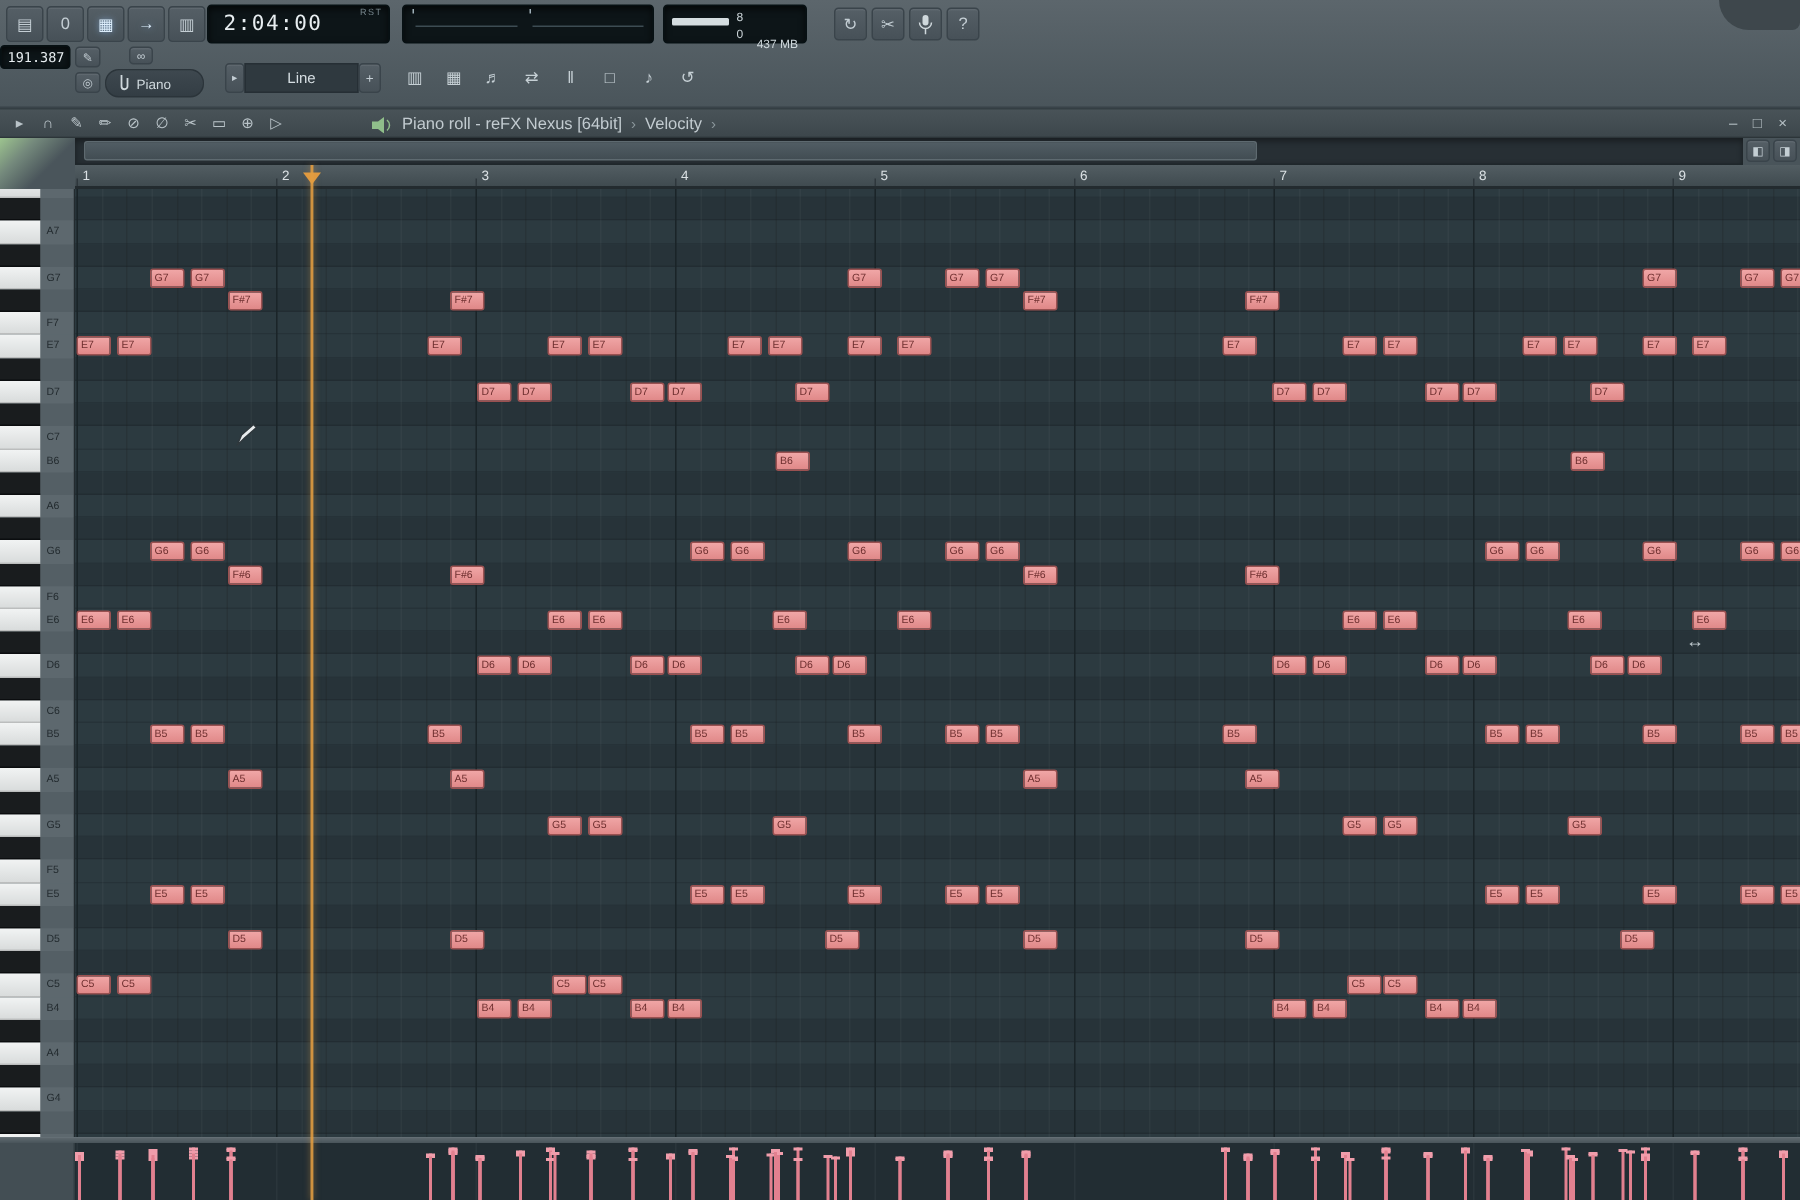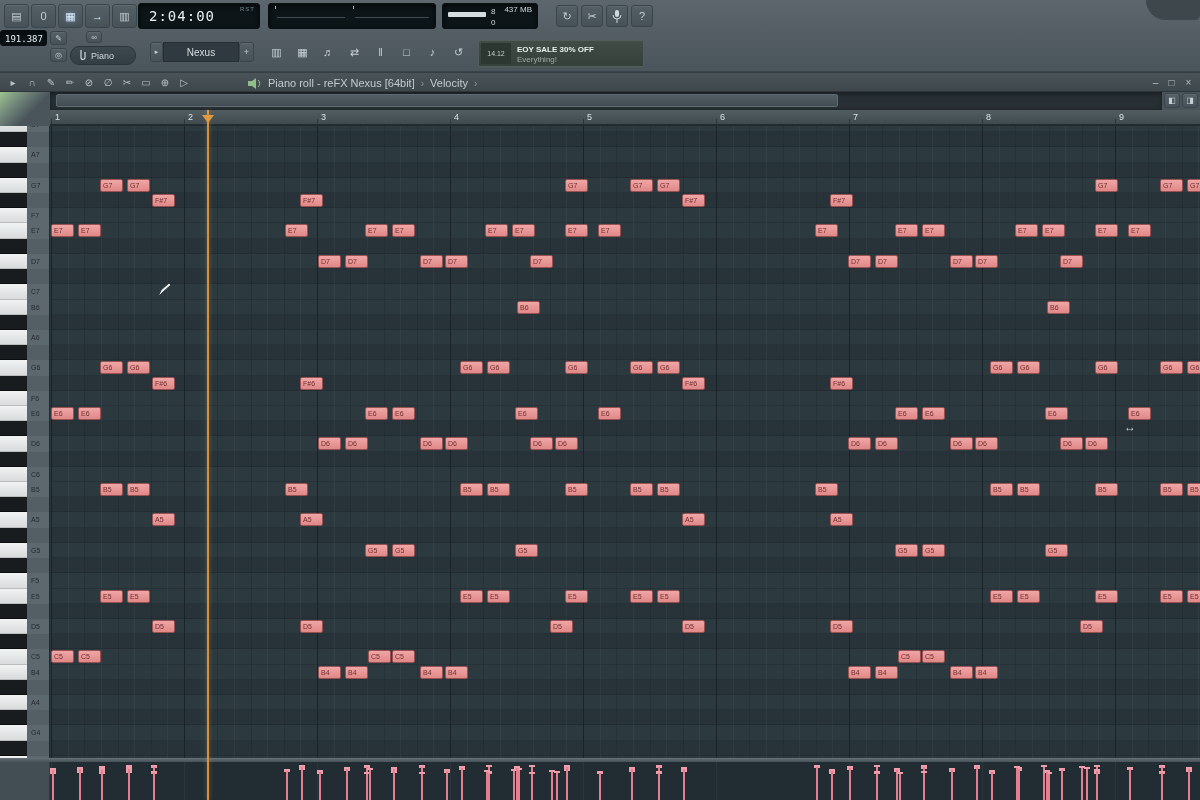--- a/index.html
+++ b/index.html
@@ -90,21 +90,21 @@
     <div class="lcd" style="left:268px;top:3px;width:168px;height:26px">
       <div class="abs" style="left:8px;top:13px;width:68px;height:1px;background:#3d4c53"></div>
       <div class="abs" style="left:86px;top:13px;width:74px;height:1px;background:#3d4c53"></div>
       <div class="abs" style="left:6px;top:2px;width:1px;height:3px;background:#9fb0b8"></div>
       <div class="abs" style="left:84px;top:2px;width:1px;height:3px;background:#9fb0b8"></div>
     </div>
 
     <div class="lcd" style="left:442px;top:3px;width:96px;height:26px">
       <div class="abs" style="left:5px;top:8px;width:38px;height:5px;background:#d5dde0;border-radius:1px"></div>
       <span class="abs" style="left:48px;top:3px;font-size:8px;color:#cdd6da">8</span>
-      <span class="abs" style="right:5px;top:1px;font-size:8px;color:#cdd6da">437 MB</span>
+      <span class="abs" style="right:5px;top:21px;font-size:8px;color:#cdd6da">437 MB</span>
       <span class="abs" style="left:48px;top:14px;font-size:8px;color:#cdd6da">0</span>
     </div>
 
     <div id="right-icons">
         <div class="tbtn" style="left: 556px; top: 5px; width: 22px; height: 22px;">↻</div>
         <div class="tbtn" style="left: 581px; top: 5px; width: 22px; height: 22px;">✂</div>
         <div class="tbtn" style="left: 606px; top: 5px; width: 22px; height: 22px;">
           <svg width="10" height="13">
             <rect x="3" y="0" width="4" height="7" rx="2" fill="#cfd8dc"></rect>
             <path d="M1 5 a4 4 0 0 0 8 0" stroke="#cfd8dc" fill="none"></path>
@@ -132,44 +132,37 @@
       <svg width="9" height="13">
         <path d="M3 1 v7.5 a2 2 0 0 0 4 0 V3" fill="none" stroke="#cfd8dc" stroke-width="1.2"></path>
         </svg>
       <span style="font-size:9px;color:#cfd8dc">Piano</span>
     </div>
 
     <div class="tbtn" style="left:150px;top:42px;width:13px;height:20px;font-size:7px">
       <span>▸</span>
       </div>
     <div class="abs" style="left:163px;top:42px;width:76px;height:20px;background:#2f393f;border:1px solid #262f35;display:flex;align-items:center;justify-content:center">
-      <span style="font-size:10px;color:#d6dee2">Nexus</span>
+      <span style="font-size:10px;color:#d6dee2">Line</span>
     </div>
     <div class="tbtn" style="left:239px;top:42px;width:15px;height:20px;font-size:9px">
       <span>+</span>
       </div>
 
     <div id="view-icons">
         <div class="ticon" style="left: 264px; top: 43px; width: 25px; height: 19px; font-size: 11px; line-height: 19px;">▥</div>
         <div class="ticon" style="left: 290px; top: 43px; width: 25px; height: 19px; font-size: 11px; line-height: 19px;">▦</div>
         <div class="ticon" style="left: 316px; top: 43px; width: 25px; height: 19px; font-size: 11px; line-height: 19px;">♬</div>
         <div class="ticon" style="left: 342px; top: 43px; width: 25px; height: 19px; font-size: 11px; line-height: 19px;">⇄</div>
         <div class="ticon" style="left: 368px; top: 43px; width: 25px; height: 19px; font-size: 11px; line-height: 19px;">‖</div>
         <div class="ticon" style="left: 394px; top: 43px; width: 25px; height: 19px; font-size: 11px; line-height: 19px;">□</div>
         <div class="ticon" style="left: 420px; top: 43px; width: 25px; height: 19px; font-size: 11px; line-height: 19px;">♪</div>
         <div class="ticon" style="left: 446px; top: 43px; width: 25px; height: 19px; font-size: 11px; line-height: 19px;">↺</div>
       </div>
 
-    <div class="abs" style="left:478px;top:40px;width:166px;height:27px;background:linear-gradient(#414c46,#353f39);border:1px solid #525e57;border-radius:2px">
-      <div class="abs" style="left:2px;top:2px;width:30px;height:21px;background:#2d3731;display:flex;align-items:center;justify-content:center">
-        <span style="font-size:7px;color:#c3cec7">14.12</span>
-      </div>
-      <span class="abs" style="left:38px;top:4px;font-size:8px;font-weight:bold;color:#e9eeeb">EOY SALE 30% OFF</span>
-      <span class="abs" style="left:38px;top:14px;font-size:8px;color:#9caba4">Everything!</span>
-    </div>
   </div>
 
   <div id="blob"></div>
 
   <div id="titlebar">
     <div id="pr-tools">
         <div class="ticon" style="left: 4px; top: 2px; width: 18px; height: 16px; font-size: 10px; line-height: 16px; color: rgb(185, 195, 200);">▸</div>
         <div class="ticon" style="left: 23px; top: 2px; width: 18px; height: 16px; font-size: 10px; line-height: 16px; color: rgb(185, 195, 200);">∩</div>
         <div class="ticon" style="left: 42px; top: 2px; width: 18px; height: 16px; font-size: 10px; line-height: 16px; color: rgb(185, 195, 200);">✎</div>
         <div class="ticon" style="left: 61px; top: 2px; width: 18px; height: 16px; font-size: 10px; line-height: 16px; color: rgb(185, 195, 200);">✏</div>

